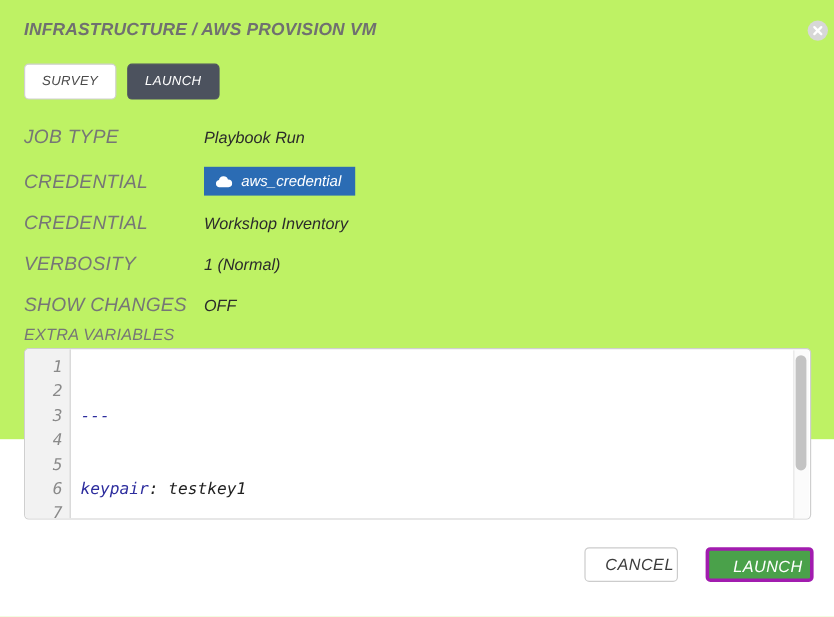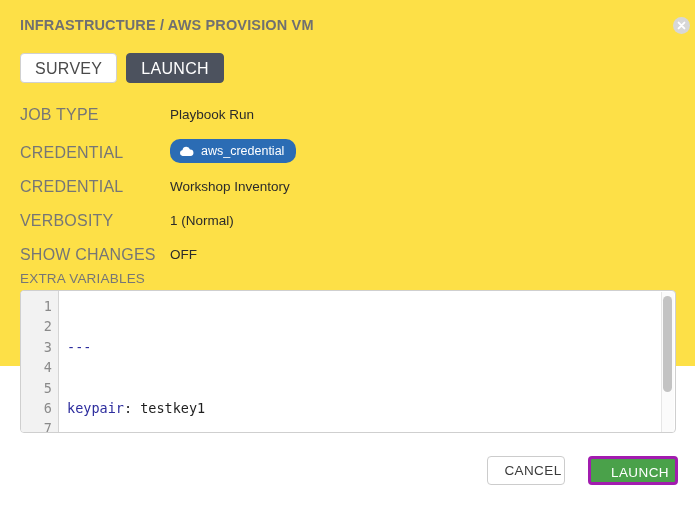--- a/index.html
+++ b/index.html
@@ -15,21 +15,22 @@
     color: #333333;
     overflow: hidden;
     position: relative;
   }
 
   .dialog {
     position: absolute;
     left: 0; top: 0;
     width: 695px;
     height: 366px;
-    background: #fde047;
+    background: #bef264;
+    font-style: italic;
   }
 
   
   .dialog-header {
     position: absolute;
     left: 20px;
     top: 14px;
     right: 20px;
     height: 22px;
   }
@@ -60,21 +61,21 @@
     left: 20px;
     top: 53px;
     height: 30px;
     display: flex;
     gap: 9px;
   }
   .tab {
     height: 30px;
     padding: 0 14px;
     border-radius: 4px;
-    font-size: 16px;
+    font-size: 11px;
     letter-spacing: 0.3px;
     line-height: 29px;
     cursor: pointer;
     user-select: none;
     white-space: nowrap;
   }
   .tab-inactive {
     background: #ffffff;
     border: 1px solid #d0d0d0;
     color: #4a4a4a;
@@ -114,21 +115,21 @@
     line-height: 20px;
     white-space: nowrap;
   }
 
   .credential-badge {
     display: inline-flex;
     align-items: center;
     gap: 7px;
     background: #2b6cb4;
     color: #ffffff;
-    border-radius: 10px;
+    border-radius: 0;
     padding: 5px 12px 5px 9px;
     font-size: 12.5px;
     line-height: 14px;
     cursor: pointer;
     white-space: nowrap;
   }
   .cloud-icon { display: block; }
 
   
   .extra-vars-label {

